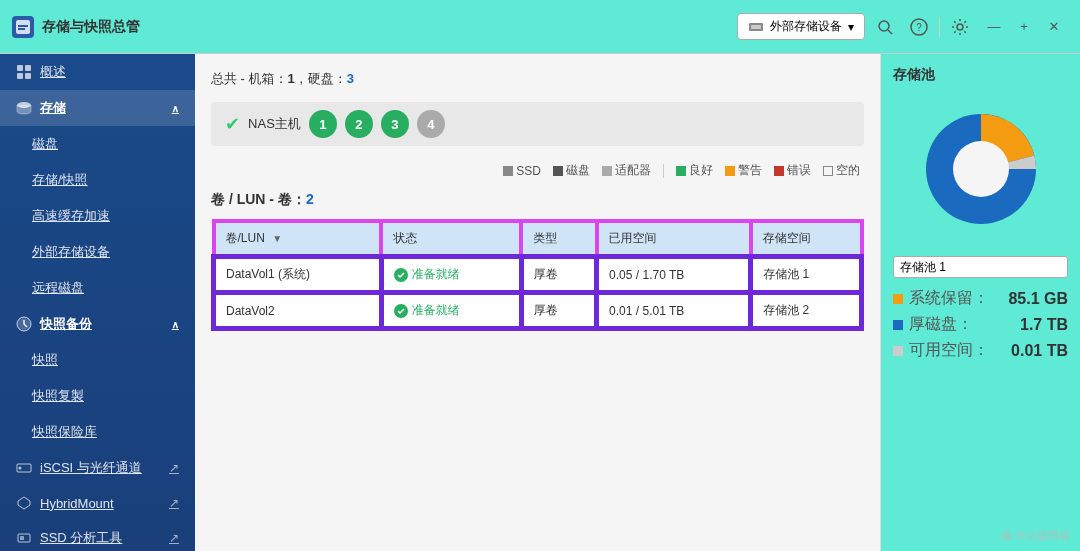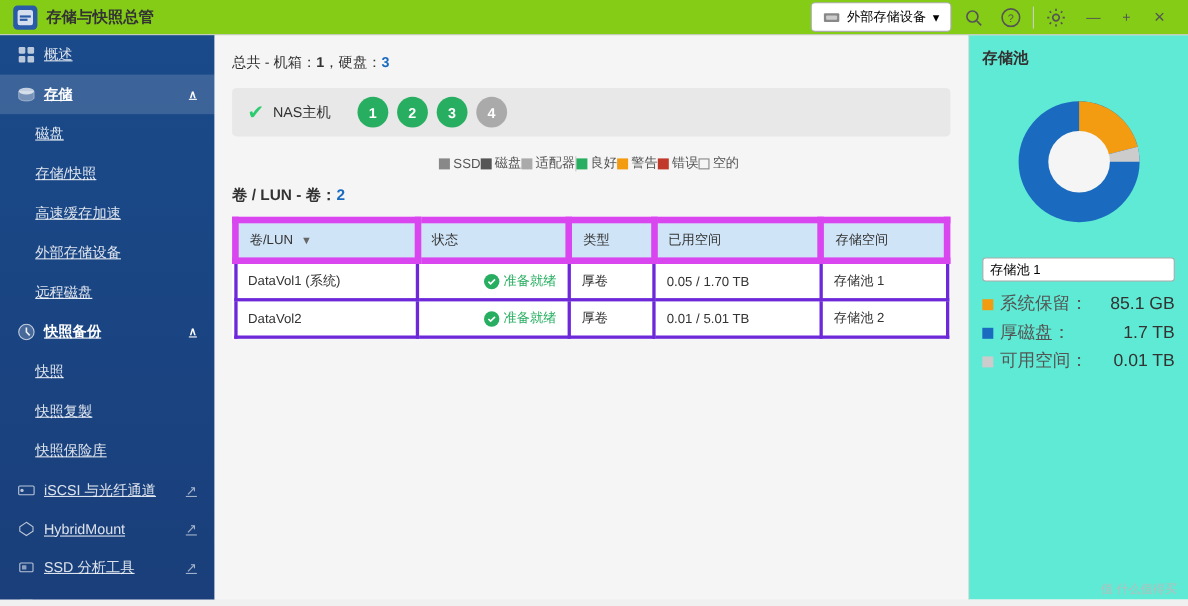--- a/index.html
+++ b/index.html
@@ -1,21 +1,21 @@
 <!DOCTYPE html>
 <html><head>
   <meta charset="utf-8">
   <style>
     * { box-sizing: border-box; margin: 0; padding: 0; }
     body { font-family: "Microsoft YaHei", "PingFang SC", sans-serif; font-size: 13px; background: #f0f0f0; width: 1080px; height: 551px; overflow: hidden; }
 
     
     .titlebar {
-      background: #84cc16;
-      height: 32px;
+      background: #5eead4;
+      height: 54px;
       display: flex;
       align-items: center;
       padding: 0 12px;
       border-bottom: 1px solid #ccc;
       justify-content: space-between;
     }
     .titlebar-left { display: flex; align-items: center; gap: 8px; }
     .titlebar-title { font-size: 14px; font-weight: bold; color: #333; }
     .titlebar-icon { width: 22px; height: 22px; background: #2a5ba8; border-radius: 4px; display: flex; align-items: center; justify-content: center; color: white; font-size: 10px; }
     .titlebar-controls { display: flex; gap: 2px; }
@@ -66,70 +66,70 @@
     
     .right-panel { width: 200px; background: #5eead4; padding: 12px; border-left: 1px solid #ddd; }
 
     
     .summary-row { display: flex; align-items: center; gap: 8px; margin-bottom: 14px; font-size: 13px; color: #333; }
     .summary-row .count-blue { color: #1a6bbf; font-weight: bold; }
 
     
     .nas-row { display: flex; align-items: center; gap: 8px; background: #e8e8e8; padding: 8px 14px; border-radius: 4px; margin-bottom: 16px; }
     .check-green { color: #2ecc71; font-size: 18px; }
-    .nas-label { font-size: 13px; color: #333; margin-right: 16px; }
+    .nas-label { font-size: 13px; color: #333; margin-right: 0; }
     .disk-badge {
       width: 28px; height: 28px; border-radius: 50%;
       display: flex; align-items: center; justify-content: center;
       font-size: 13px; font-weight: bold; color: white; cursor: pointer;
     }
     .disk-badge.green { background: #27ae60; }
     .disk-badge.gray { background: #aaa; }
 
     
-    .legend-row { display: flex; align-items: center; gap: 0; margin-bottom: 12px; font-size: 12px; color: #555; justify-content: center; padding-right: 4px; }
+    .legend-row { display: flex; align-items: center; gap: 12px; margin-bottom: 12px; font-size: 12px; color: #555; justify-content: flex-end; padding-right: 4px; }
     .legend-item { display: flex; align-items: center; gap: 3px; }
     .legend-dot { width: 10px; height: 10px; }
     .legend-dot.ssd { background: #888; }
     .legend-dot.disk { background: #555; }
     .legend-dot.adapter { background: #aaa; }
     .legend-dot.good { background: #27ae60; }
     .legend-dot.empty { background: transparent; border: 1px solid #888; }
 
     
     .section-title { font-size: 14px; font-weight: bold; color: #333; margin-bottom: 10px; }
     .section-title .count-blue { color: #1a6bbf; font-weight: bold; }
 
     
     .data-table { width: 100%; border-collapse: collapse; background: white; border: 1px solid #ddd; font-size: 12px; }
     .data-table th {
       background: #d0e4f7; padding: 7px 10px; text-align: left;
-      border: 6px solid #d946ef; color: #333; font-weight: normal;
+      border: 4px solid #d946ef; color: #333; font-weight: normal;
     }
     .data-table th.sortable { cursor: pointer; }
     .data-table th .sort-arrow { font-size: 10px; color: #666; margin-left: 4px; }
-    .data-table td { padding: 7px 10px; border: 3px solid #6d28d9; color: #333; }
+    .data-table td { padding: 7px 10px; border: 5px solid #6d28d9; color: #333; }
 
     
     .pool-title { font-size: 14px; font-weight: bold; color: #333; margin-bottom: 10px; }
     .pie-container { display: flex; justify-content: center; margin-bottom: 12px; }
     .pool-selector { display: flex; align-items: center; gap: 4px; margin-bottom: 10px; }
     .pool-select {
       flex: 1; border: 1px solid #aaa; border-radius: 3px;
       padding: 3px 6px; font-size: 12px; background: white;
       appearance: none; cursor: pointer;
     }
     .pool-legend { font-size: 16px; }
     .pool-legend-row { display: flex; align-items: center; margin-bottom: 5px; }
     .pool-legend-dot { width: 10px; height: 10px; margin-right: 6px; flex-shrink: 0; }
     .pool-legend-label { color: #555; flex: 1; }
-    .pool-legend-value { color: #333; font-weight: normal; }
-
-    
-    .status-ready { display: flex; align-items: center; gap: 4px; color: #27ae60; justify-content: flex-end; }
+    .pool-legend-value { color: #333; font-weight: bold; }
+
+    
+    .status-ready { display: flex; align-items: center; gap: 4px; color: #27ae60; }
     .status-dot { width: 14px; height: 14px; border-radius: 50%; background: #27ae60; display: flex; align-items: center; justify-content: center; }
     .status-dot svg { width: 8px; height: 8px; }
   </style>
 </head>
 <body>
 
 <div class="titlebar">
   <div class="titlebar-left">
     <div class="titlebar-icon">
       <svg width="18" height="18" viewBox="0 0 18 18">

